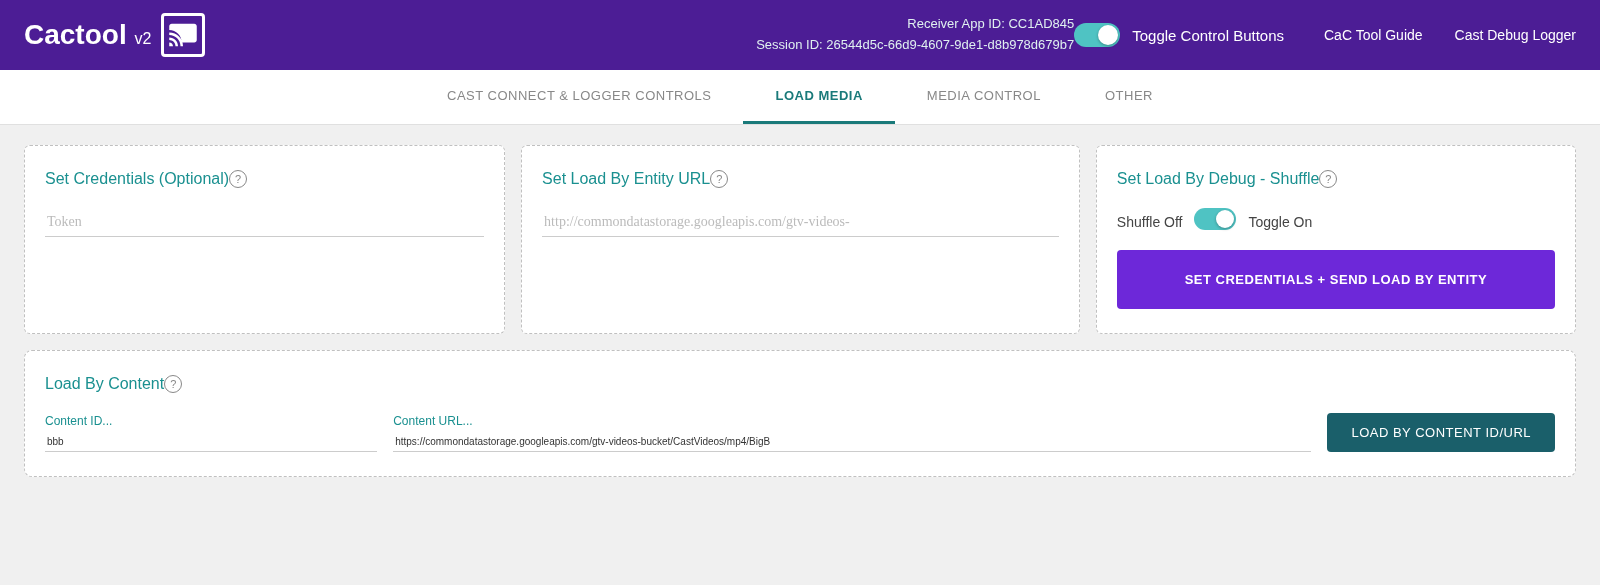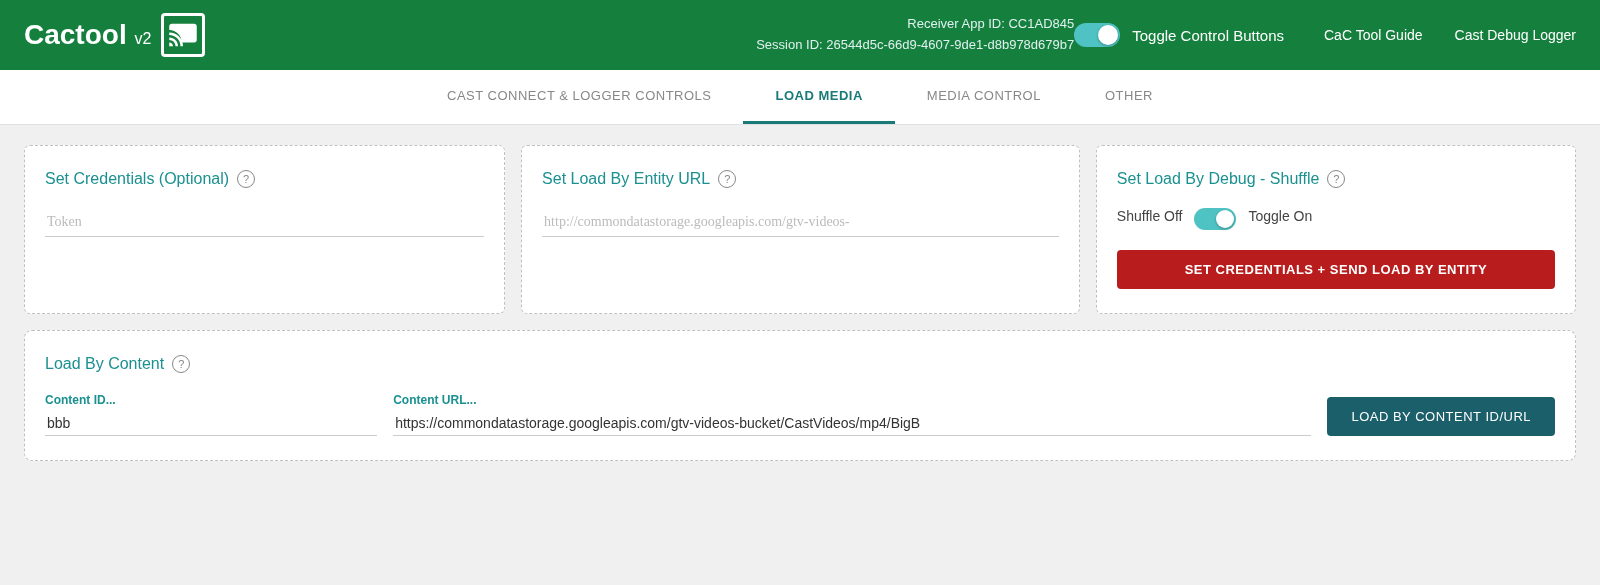--- a/index.html
+++ b/index.html
@@ -1,20 +1,20 @@
 <!DOCTYPE html>
 <html><head>
   <meta charset="utf-8">
   <style>
     * { box-sizing: border-box; margin: 0; padding: 0; }
     body { font-family: Arial, sans-serif; background: #f5f5f5; min-width: 1600px; }
 
     
     .header {
-      background: #15803d;
+      background: #4c1d95;
       display: flex;
       align-items: center;
       padding: 0 24px;
       height: 70px;
       color: white;
     }
     .header-logo {
       display: flex;
       align-items: center;
       gap: 10px;
@@ -138,21 +138,20 @@
     .card-entity-url { flex: 0 0 36%; }
     .card-shuffle { flex: 1; }
 
     .card-title {
       color: #1a9090;
       font-size: 16px;
       font-weight: 500;
       margin-bottom: 20px;
       display: flex;
       align-items: center;
-      gap: 8px;
     }
     .help-icon {
       width: 18px;
       height: 18px;
       border: 1.5px solid #888;
       border-radius: 50%;
       display: flex;
       align-items: center;
       justify-content: center;
       font-size: 11px;
@@ -170,21 +169,21 @@
       color: #333;
       outline: none;
       background: transparent;
       font-family: Liberation Serif, serif;
     }
     .input-field::placeholder { color: #bbb; }
 
     
     .shuffle-row {
       display: flex;
-      align-items: flex-start;
+      align-items: flex-end;
       gap: 12px;
       margin-bottom: 20px;
       font-size: 14px;
       color: #444;
     }
     .toggle-small {
       width: 42px;
       height: 22px;
       background: #4fc3c3;
       border-radius: 11px;
@@ -197,24 +196,24 @@
       width: 18px;
       height: 18px;
       background: white;
       border-radius: 50%;
       top: 2px;
       right: 2px;
       box-shadow: 0 1px 3px rgba(0,0,0,0.3);
     }
 
     .btn-primary {
-      background: #b91c1c;
+      background: #6d28d9;
       color: white;
       border: none;
-      padding: 12px 18px;
+      padding: 22px 18px;
       font-size: 13px;
       font-weight: 700;
       border-radius: 4px;
       cursor: pointer;
       letter-spacing: 0.5px;
       white-space: nowrap;
       width: 100%;
     }
 
     
@@ -233,24 +232,24 @@
     .content-field-group {
       display: flex;
       flex-direction: column;
       gap: 4px;
     }
     .content-field-group.id-group { flex: 0 0 22%; }
     .content-field-group.url-group { flex: 1; }
     .field-label {
       font-size: 12px;
       color: #1a9090;
-      font-weight: 700;
+      font-weight: 400;
     }
     .field-value {
-      font-size: 14px;
+      font-size: 10px;
       color: #333;
       border-bottom: 1px solid #ccc;
       padding: 4px 2px;
     }
 
     .btn-load {
       background: #1a5f6a;
       color: white;
       border: none;
       padding: 12px 24px;

